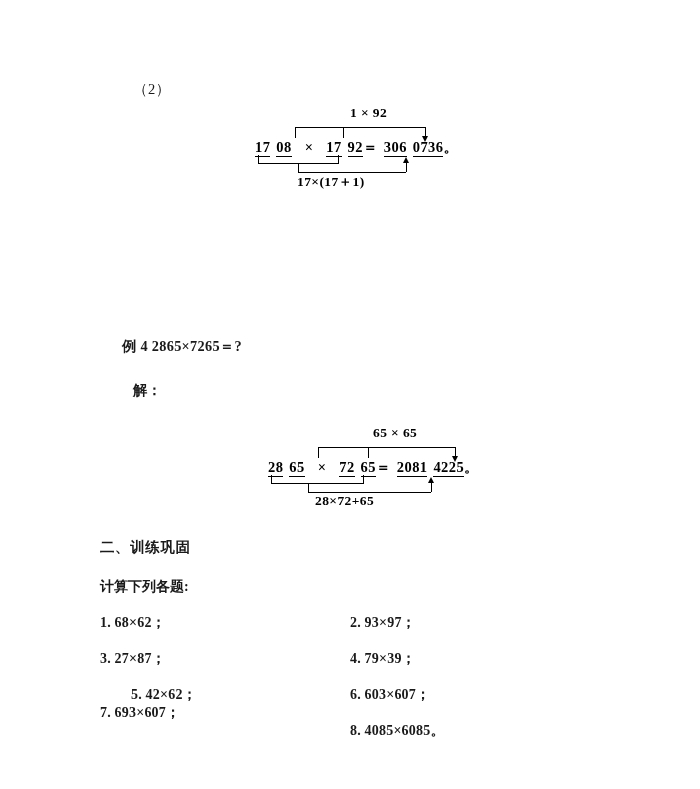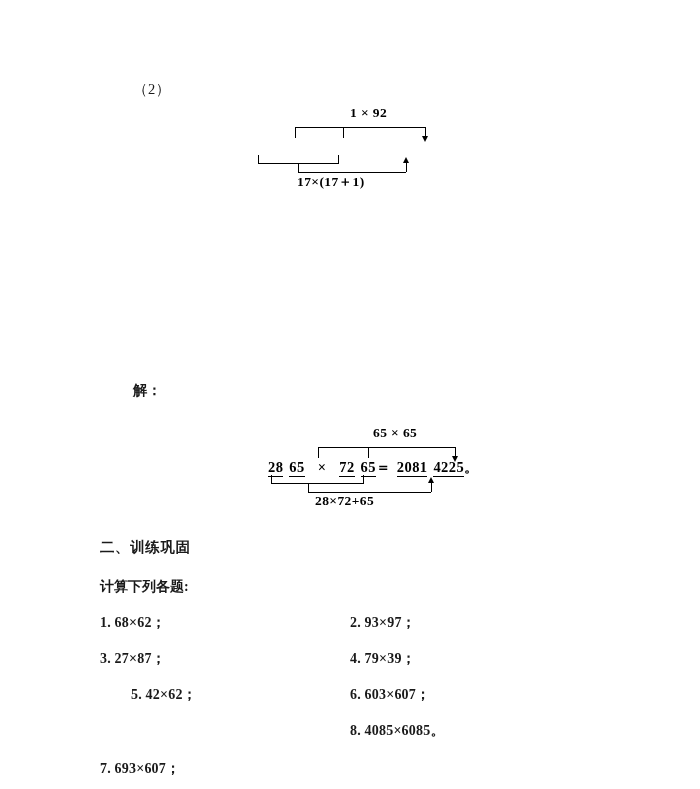--- a/index.html
+++ b/index.html
@@ -148,35 +148,39 @@
   <div class="diagram" style="left:255px; top:105px; width:260px; height:80px;">
 
     <div class="top-label" style="left:95px; top:0px;">1 × 92</div>
 
     <div class="hline" style="left:40px; top:22px; width:130px;"></div>
     <div class="vline" style="left:40px; top:22px; height:11px;"></div>
     <div class="vline" style="left:88px; top:22px; height:11px;"></div>
     <div class="vline" style="left:170px; top:22px; height:11px;"></div>
     <div class="arrow-down" style="left:167px; top:31px;"></div>
 
+    <div class="eq-row" style="left:0px; top:33px;">
+      <span class="u">17</span><span class="sp"></span><span class="u">08</span><span class="sp-wide"></span><span>×</span><span class="sp-wide"></span><span class="u">17</span><span class="sp"></span><span class="u">92</span><span>＝</span><span class="sp"></span><span class="u">306</span><span class="sp"></span><span class="u">0736</span><span>。</span>
+    </div>
 
     <div class="vline" style="left:3px; top:50px; height:9px;"></div>
     <div class="hline" style="left:3px; top:58px; width:80px;"></div>
     <div class="vline" style="left:83px; top:50px; height:9px;"></div>
     <div class="vline" style="left:43px; top:58px; height:10px;"></div>
     <div class="hline" style="left:43px; top:67px; width:108px;"></div>
     <div class="vline" style="left:151px; top:58px; height:9px;"></div>
     <div class="arrow-up" style="left:148px; top:52px;"></div>
 
     <div class="bottom-label" style="left:42px; top:68px;">17×(17＋1)</div>
   </div>
 
 
 
 
+  <div class="example-line" style="top:337px;">例 4  2865×7265＝?</div>
 
   <div class="solve-line" style="top:381px;">解：</div>
 
   <div class="diagram" style="left:268px; top:425px; width:260px; height:80px;">
 
     <div class="top-label" style="left:105px; top:0px;">65 × 65</div>
 
     <div class="hline" style="left:50px; top:22px; width:137px;"></div>
     <div class="vline" style="left:50px; top:22px; height:11px;"></div>
     <div class="vline" style="left:100px; top:22px; height:11px;"></div>
@@ -198,20 +202,20 @@
     <div class="bottom-label" style="left:47px; top:68px;">28×72+65</div>
   </div>
 
   <div class="section-heading" style="top:538px;">二、训练巩固</div>
 
   <div class="sub-text" style="top:578px;">计算下列各题:</div>
 
   <div class="ex-item ex-col-left" style="top:614px;">1. 68×62；</div>
   <div class="ex-item ex-col-left" style="top:650px;">3. 27×87；</div>
   <div class="ex-item ex-col-left" style="top:686px;margin-left:31px;">5. 42×62；</div>
-  <div class="ex-item ex-col-left" style="top:760px;">7. 693×607；</div>
+  <div class="ex-item ex-col-left" style="top:704px;">7. 693×607；</div>
 
   <div class="ex-item ex-col-right" style="top:614px;">2. 93×97；</div>
   <div class="ex-item ex-col-right" style="top:650px;">4. 79×39；</div>
   <div class="ex-item ex-col-right" style="top:686px;">6. 603×607；</div>
   <div class="ex-item ex-col-right" style="top:722px;">8. 4085×6085。</div>
 
 </div>
 
 </body></html>

